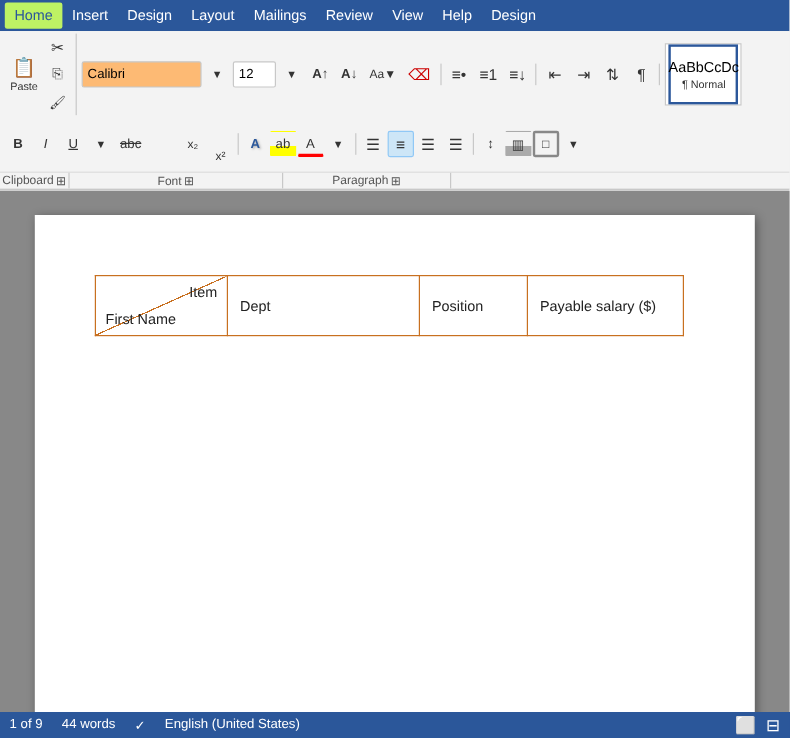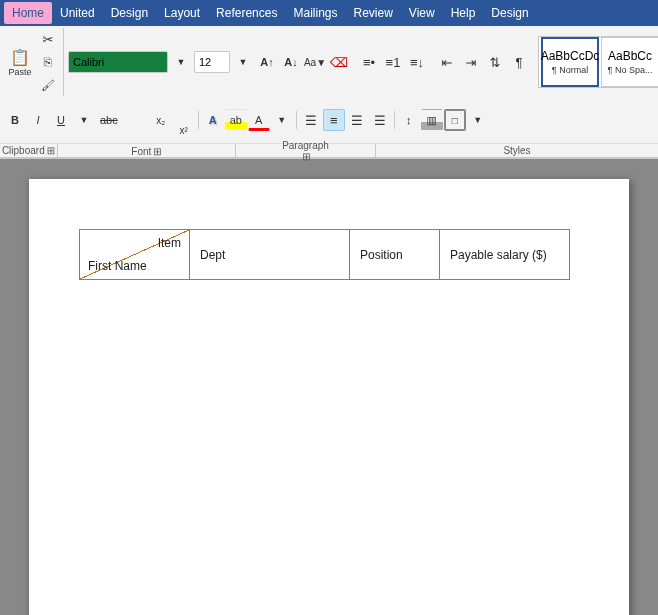--- a/index.html
+++ b/index.html
@@ -17,21 +17,21 @@
       color: white;
       padding: 2px 8px;
       font-size: 12px;
       cursor: pointer;
       border-radius: 2px;
       height: 22px;
       display: flex;
       align-items: center;
     }
     .menu-item.active {
-      background: #f9a8d4;
+      background: #bef264;
       color: #2b579a;
     }
     .tb-btn {
       background: transparent;
       border: 1px solid transparent;
       border-radius: 2px;
       padding: 1px 3px;
       cursor: pointer;
       font-size: 11px;
       display: flex;
@@ -44,21 +44,21 @@
     .tb-btn.active { background: #cde6f7; border-color: #90c8f6; }
     .tb-separator { width: 1px; background: #c8c8c8; height: 18px; margin: 0 2px; }
 
     .font-name-box {
       width: 100px;
       height: 22px;
       border: 1px solid #c8c8c8;
       border-radius: 2px;
       padding: 0 4px;
       font-size: 11px;
-      background: #15803d;
+      background: #fdba74;
     }
     .font-size-box {
       width: 36px;
       height: 22px;
       border: 1px solid #c8c8c8;
       border-radius: 2px;
       padding: 0 4px;
       font-size: 11px;
       background: white;
     }
@@ -178,24 +178,23 @@
     .main-container { display: flex; flex-direction: column; height: 615px; position: relative; }
     .ribbon-container { background: #f3f3f3; border-bottom: 2px solid #c8c8c8; position: relative; }
   </style>
 </head>
 <body>
 
 <div class="main-container">
 
   <div class="menu-bar">
     <div class="menu-item active">Home</div>
-    <div class="menu-item">United</div>
+    <div class="menu-item">Insert</div>
     <div class="menu-item">Design</div>
     <div class="menu-item">Layout</div>
-    <div class="menu-item">References</div>
     <div class="menu-item">Mailings</div>
     <div class="menu-item">Review</div>
     <div class="menu-item">View</div>
     <div class="menu-item">Help</div>
     <div class="menu-item">Design</div>
   </div>
 
   <div class="ribbon-container">
 
     <div style="display:flex; align-items:center; padding:2px 4px; gap:2px; background:#f3f3f3;">
@@ -235,24 +234,20 @@
       <button class="tb-btn" style="font-size:13px;">⇅</button>
       <button class="tb-btn" style="font-size:13px;">¶</button>
 
       <div class="tb-separator"></div>
 
       <div style="display:flex; flex-direction:row; gap:2px; border:1px solid #c8c8c8; padding:2px; background:white; height:52px; align-items:center;">
         <div class="style-box selected">
           <span style="font-size:12px;">AaBbCcDc</span>
           <span class="style-box-label">¶ Normal</span>
         </div>
-        <div class="style-box">
-          <span style="font-size:12px;">AaBbCc</span>
-          <span class="style-box-label">¶ No Spa...</span>
-        </div>
       </div>
     </div>
 
     <div style="display:flex; align-items:center; padding:1px 4px 2px; gap:1px; background:#f3f3f3;">
 
       <button class="tb-btn tb-bold">B</button>
       <button class="tb-btn tb-italic">I</button>
       <button class="tb-btn tb-underline">U</button>
       <button class="tb-btn" style="font-size:9px;">▼</button>
       <button class="tb-btn" style="text-decoration:line-through;">abc</button>
@@ -283,26 +278,23 @@
 
     <div style="display:flex; background:#f3f3f3; border-top:1px solid #ddd; height:14px; font-size:10px; color:#555;">
       <div style="width:58px; text-align:center; border-right:1px solid #c8c8c8; display:flex; align-items:center; justify-content:center;">
         <span>Clipboard</span>
         <span style="margin-left:2px;">⊞</span>
       </div>
       <div style="width:178px; text-align:center; border-right:1px solid #c8c8c8; display:flex; align-items:flex-end; justify-content:center;">
         <span>Font</span>
         <span style="margin-left:2px;">⊞</span>
       </div>
-      <div style="width:140px; text-align:center; border-right:1px solid #c8c8c8; display:flex; align-items:center; justify-content:center;flex-direction:column;">
+      <div style="width:140px; text-align:center; border-right:1px solid #c8c8c8; display:flex; align-items:center; justify-content:center;">
         <span>Paragraph</span>
         <span style="margin-left:2px;">⊞</span>
-      </div>
-      <div style="flex:1; text-align:center; display:flex; align-items:center; justify-content:center;">
-        <span>Styles</span>
       </div>
     </div>
   </div>
 
   <div class="doc-area">
     <div class="doc-page">
 
       <table class="doc-table">
         <tbody>
             <tr>
@@ -319,14 +311,24 @@
           </td>
           <td class="salary-cell">
             <span>Payable salary ($)</span>
           </td>
         </tr>
       </tbody>
         </table>
     </div>
   </div>
 
+  <div class="status-bar">
+    <span>1 of 9</span>
+    <span>44 words</span>
+    <span>✓</span>
+    <span>English (United States)</span>
+    <div class="status-right">
+      <button style="background:transparent; border:none; color:white; cursor:pointer; font-size:14px;">⬜</button>
+      <button style="background:transparent; border:none; color:white; cursor:pointer; font-size:14px;">⊟</button>
+    </div>
+  </div>
 
 </div>
 
 </body></html>

